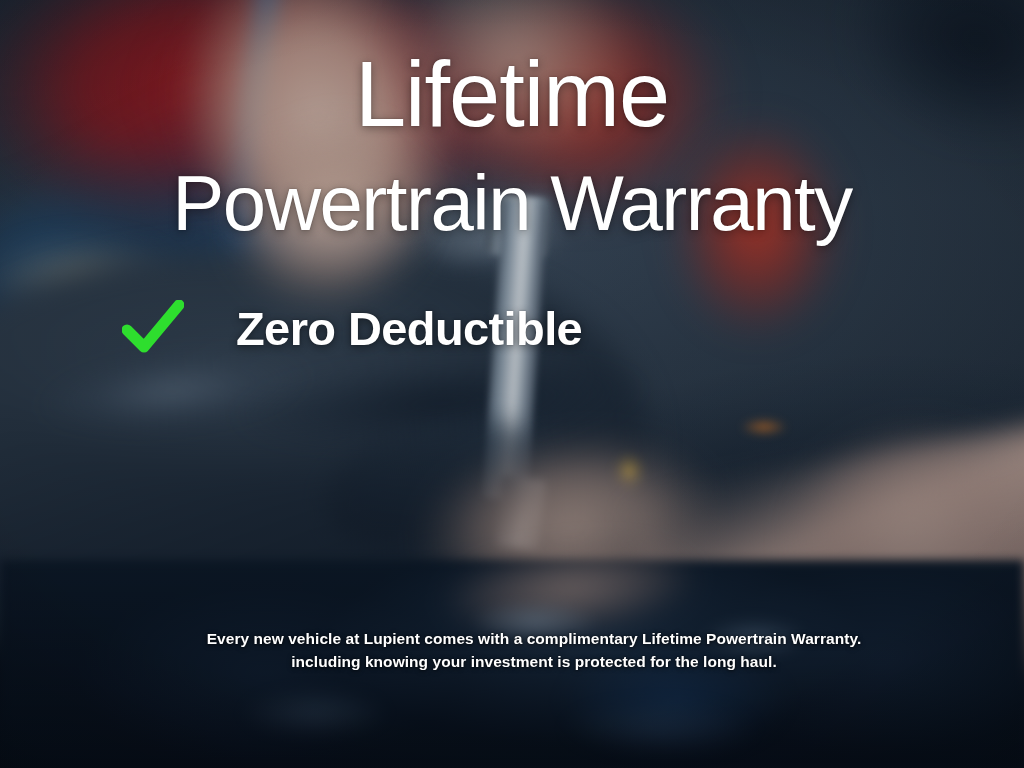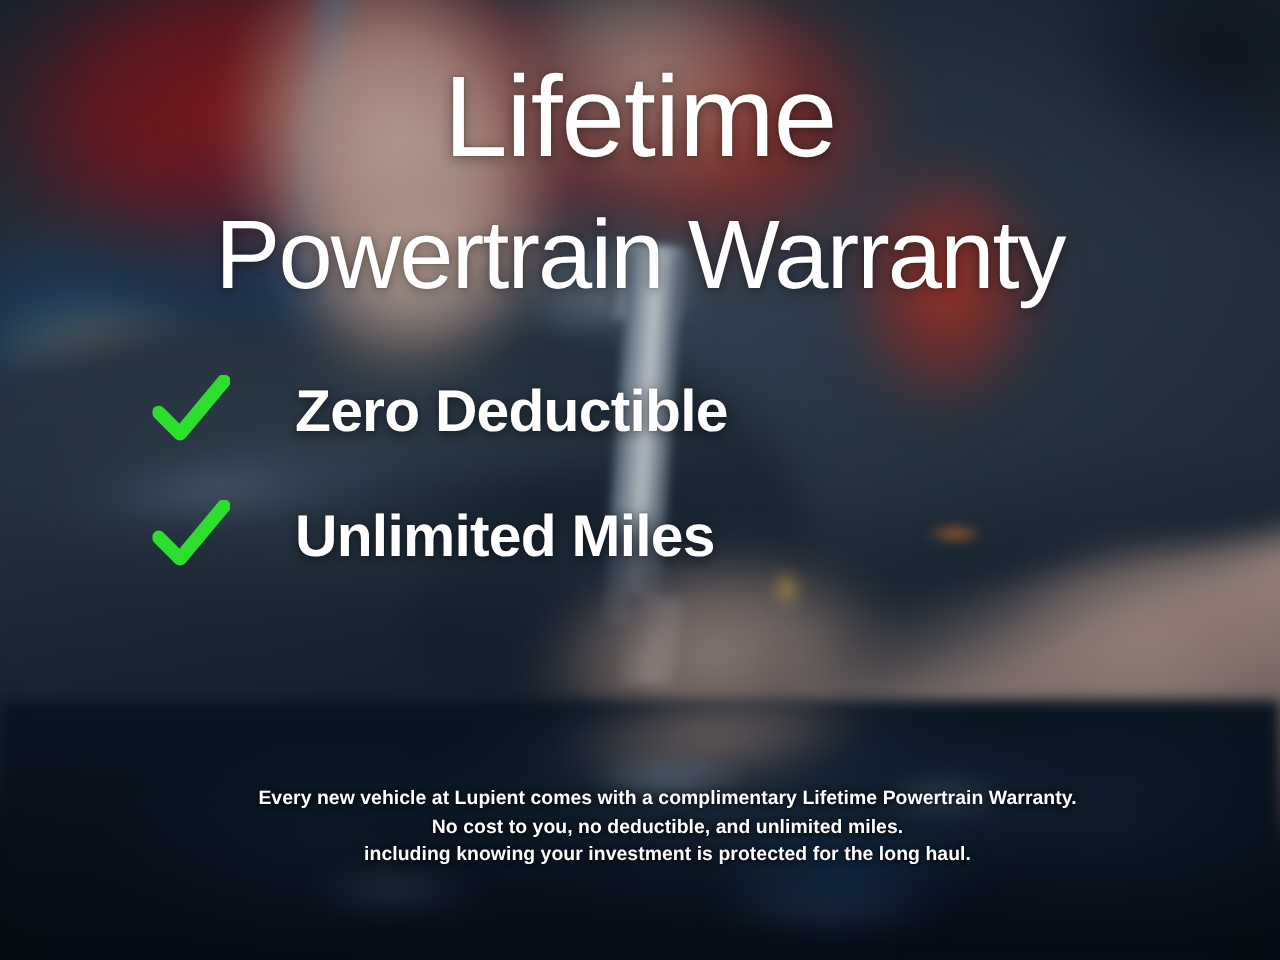--- a/index.html
+++ b/index.html
@@ -341,30 +341,23 @@
 
     <div class="features">
 
       <div class="feature-row">
         <svg class="check-icon" viewBox="0 0 62 56">
           <path d="M5 30 L22 47 L57 5" fill="none" stroke="#2ede2e" stroke-width="11" stroke-linecap="round" stroke-linejoin="round"></path>
         </svg>
         <div class="feature-label">Zero Deductible</div>
       </div>
 
-      <div class="feature-row">
-        <svg class="check-icon" viewBox="0 0 62 56">
-          <path d="M5 30 L22 47 L57 5" fill="none" stroke="#2ede2e" stroke-width="11" stroke-linecap="round" stroke-linejoin="round"></path>
-        </svg>
-        <div class="feature-label">Unlimited Miles</div>
-      </div>
 
 
     </div>
 
     <div class="paragraph">
       <div>Every new vehicle at Lupient comes with a complimentary Lifetime Powertrain Warranty.</div>
-      <div>No cost to you, no deductible, and unlimited miles.</div>
       <div>including knowing your investment is protected for the long haul.</div>
     </div>
 
   </div>
 </div>
 
 </body></html>

